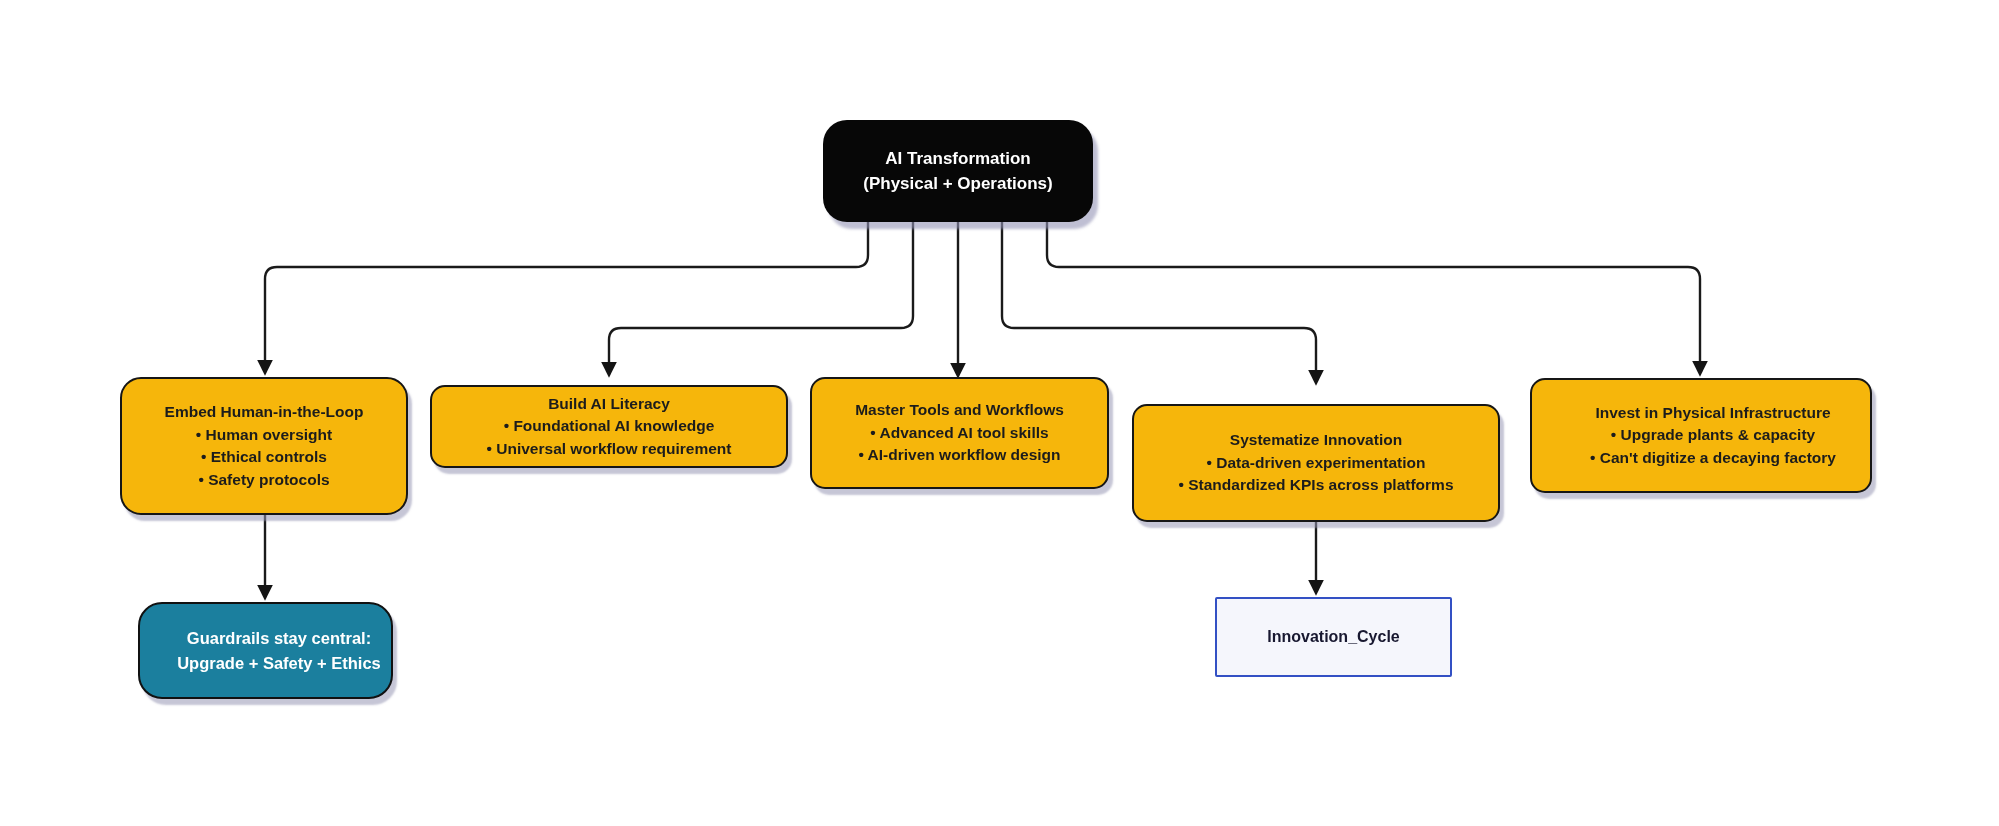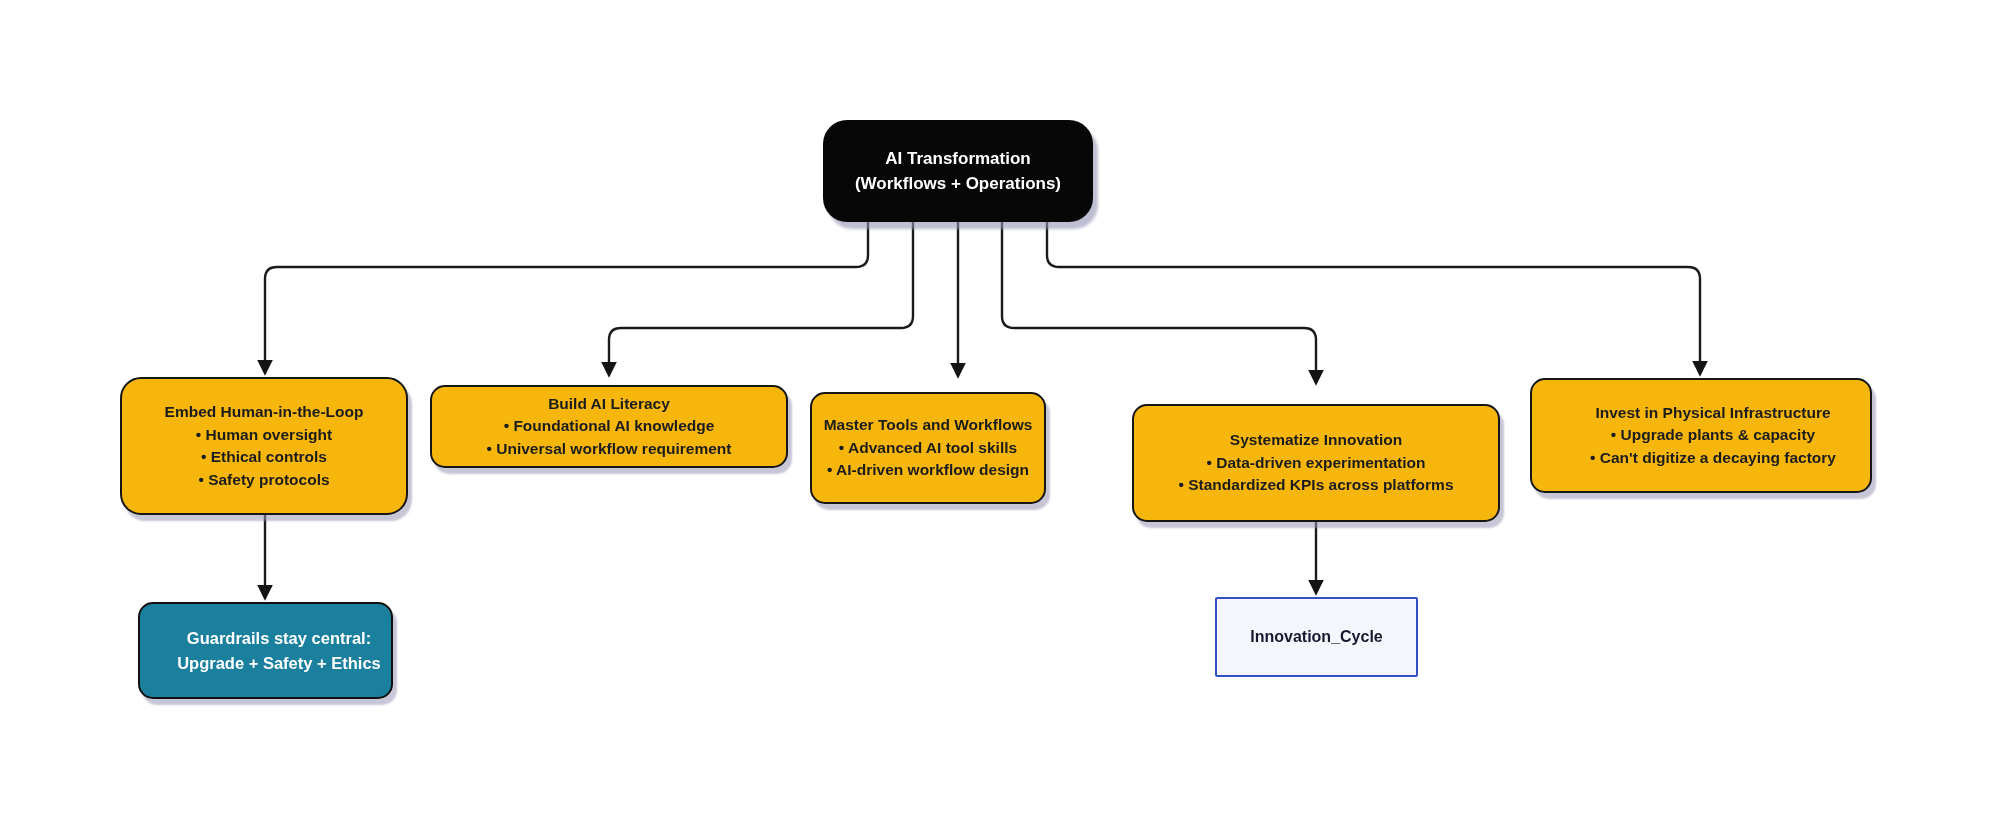--- a/index.html
+++ b/index.html
@@ -45,44 +45,44 @@
     border: 2.5px solid #161616;
     border-radius: 15px;
     color: #1c1c1c;
     font-size: 15.5px;
     line-height: 22.5px;
     box-shadow: 4px 6px 2px rgba(151, 151, 180, 0.55);
   }
   .node-teal {
     background: #1b7f9e;
     border: 2.5px solid #111111;
-    border-radius: 15px;
+    border-radius: 24px;
     color: #ffffff;
     font-size: 16.5px;
     line-height: 25px;
     box-shadow: 4px 6px 2px rgba(151, 151, 180, 0.55);
     padding-left: 27px;
   }
   .node-cycle {
     background: #f5f6fc;
     border: 2px solid #3350c4;
     border-radius: 2px;
     color: #181830;
     font-size: 16px;
     line-height: 20px;
   }
   
   #node-root   { left: 823px;  top: 120px; width: 270px; height: 102px; }
   #node-b1     { left: 120px;  top: 377px; width: 288px; height: 138px; border-radius: 21px; }
   #node-b2     { left: 430px;  top: 385px; width: 358px; height: 83px; }
-  #node-b3     { left: 810px;  top: 392px; width: 236px; height: 112px; }
+  #node-b3     { left: 810px;  top: 377px; width: 299px; height: 112px; }
   #node-b4     { left: 1132px; top: 404px; width: 368px; height: 118px; }
   #node-b5     { left: 1530px; top: 378px; width: 342px; height: 115px; padding-left: 24px; }
   #node-teal   { left: 138px;  top: 602px; width: 255px; height: 97px;  }
-  #node-cycle  { left: 1215px; top: 597px; width: 203px; height: 80px;  }
+  #node-cycle  { left: 1215px; top: 597px; width: 237px; height: 80px;  }
 </style>
 </head>
 <body>
 
 <div class="canvas">
 
   <svg class="edges-layer" viewBox="0 0 1999 826" xmlns="http://www.w3.org/2000/svg">
     <defs>
       <marker id="arrowhead" viewBox="0 0 10 10" refX="7" refY="5" markerWidth="6.5" markerHeight="6.5" orient="auto-start-reverse">
         <path d="M0,0 L10,5 L0,10 z" fill="#141414"></path>
@@ -92,21 +92,21 @@
     <path class="edge" d="M913,222 V316 Q913,328 901,328 H621 Q609,328 609,340 V373" marker-end="url(#arrowhead)"></path>
     <path class="edge" d="M958,222 V374" marker-end="url(#arrowhead)"></path>
     <path class="edge" d="M1002,222 V316 Q1002,328 1014,328 H1304 Q1316,328 1316,340 V381" marker-end="url(#arrowhead)"></path>
     <path class="edge" d="M1047,222 V255 Q1047,267 1059,267 H1688 Q1700,267 1700,279 V372" marker-end="url(#arrowhead)"></path>
     <path class="edge" d="M265,515 V596" marker-end="url(#arrowhead)"></path>
     <path class="edge" d="M1316,505 V591" marker-end="url(#arrowhead)"></path>
   </svg>
 
   <div class="node node-root" id="node-root">
     <span class="line">AI Transformation</span>
-    <span class="line">(Workflows + Operations)</span>
+    <span class="line">(Physical + Operations)</span>
   </div>
 
   <div class="node node-branch" id="node-b1">
     <span class="line">Embed Human-in-the-Loop</span>
     <span class="line">• Human oversight</span>
     <span class="line">• Ethical controls</span>
     <span class="line">• Safety protocols</span>
   </div>
 
   <div class="node node-branch" id="node-b2">

